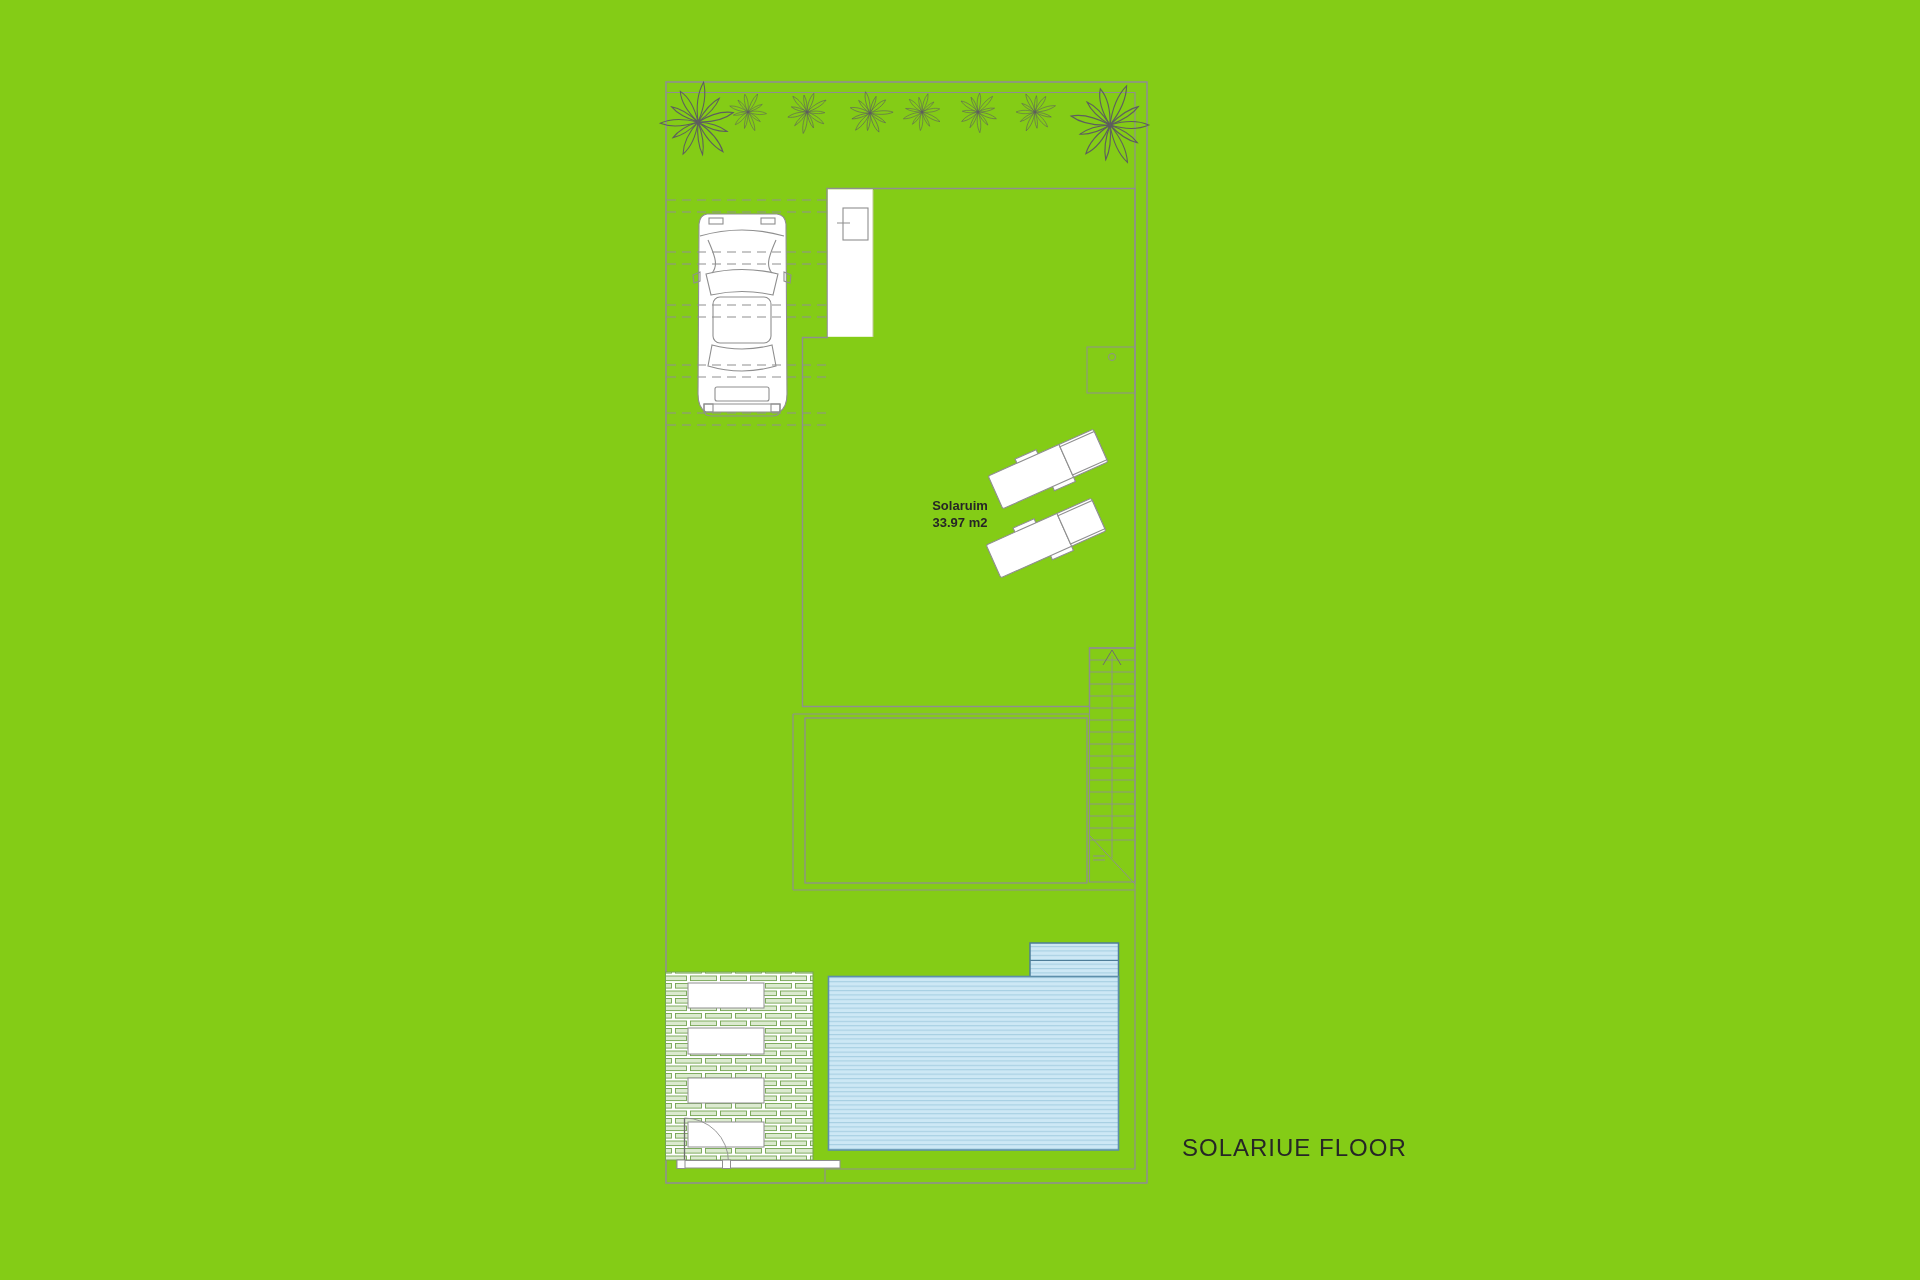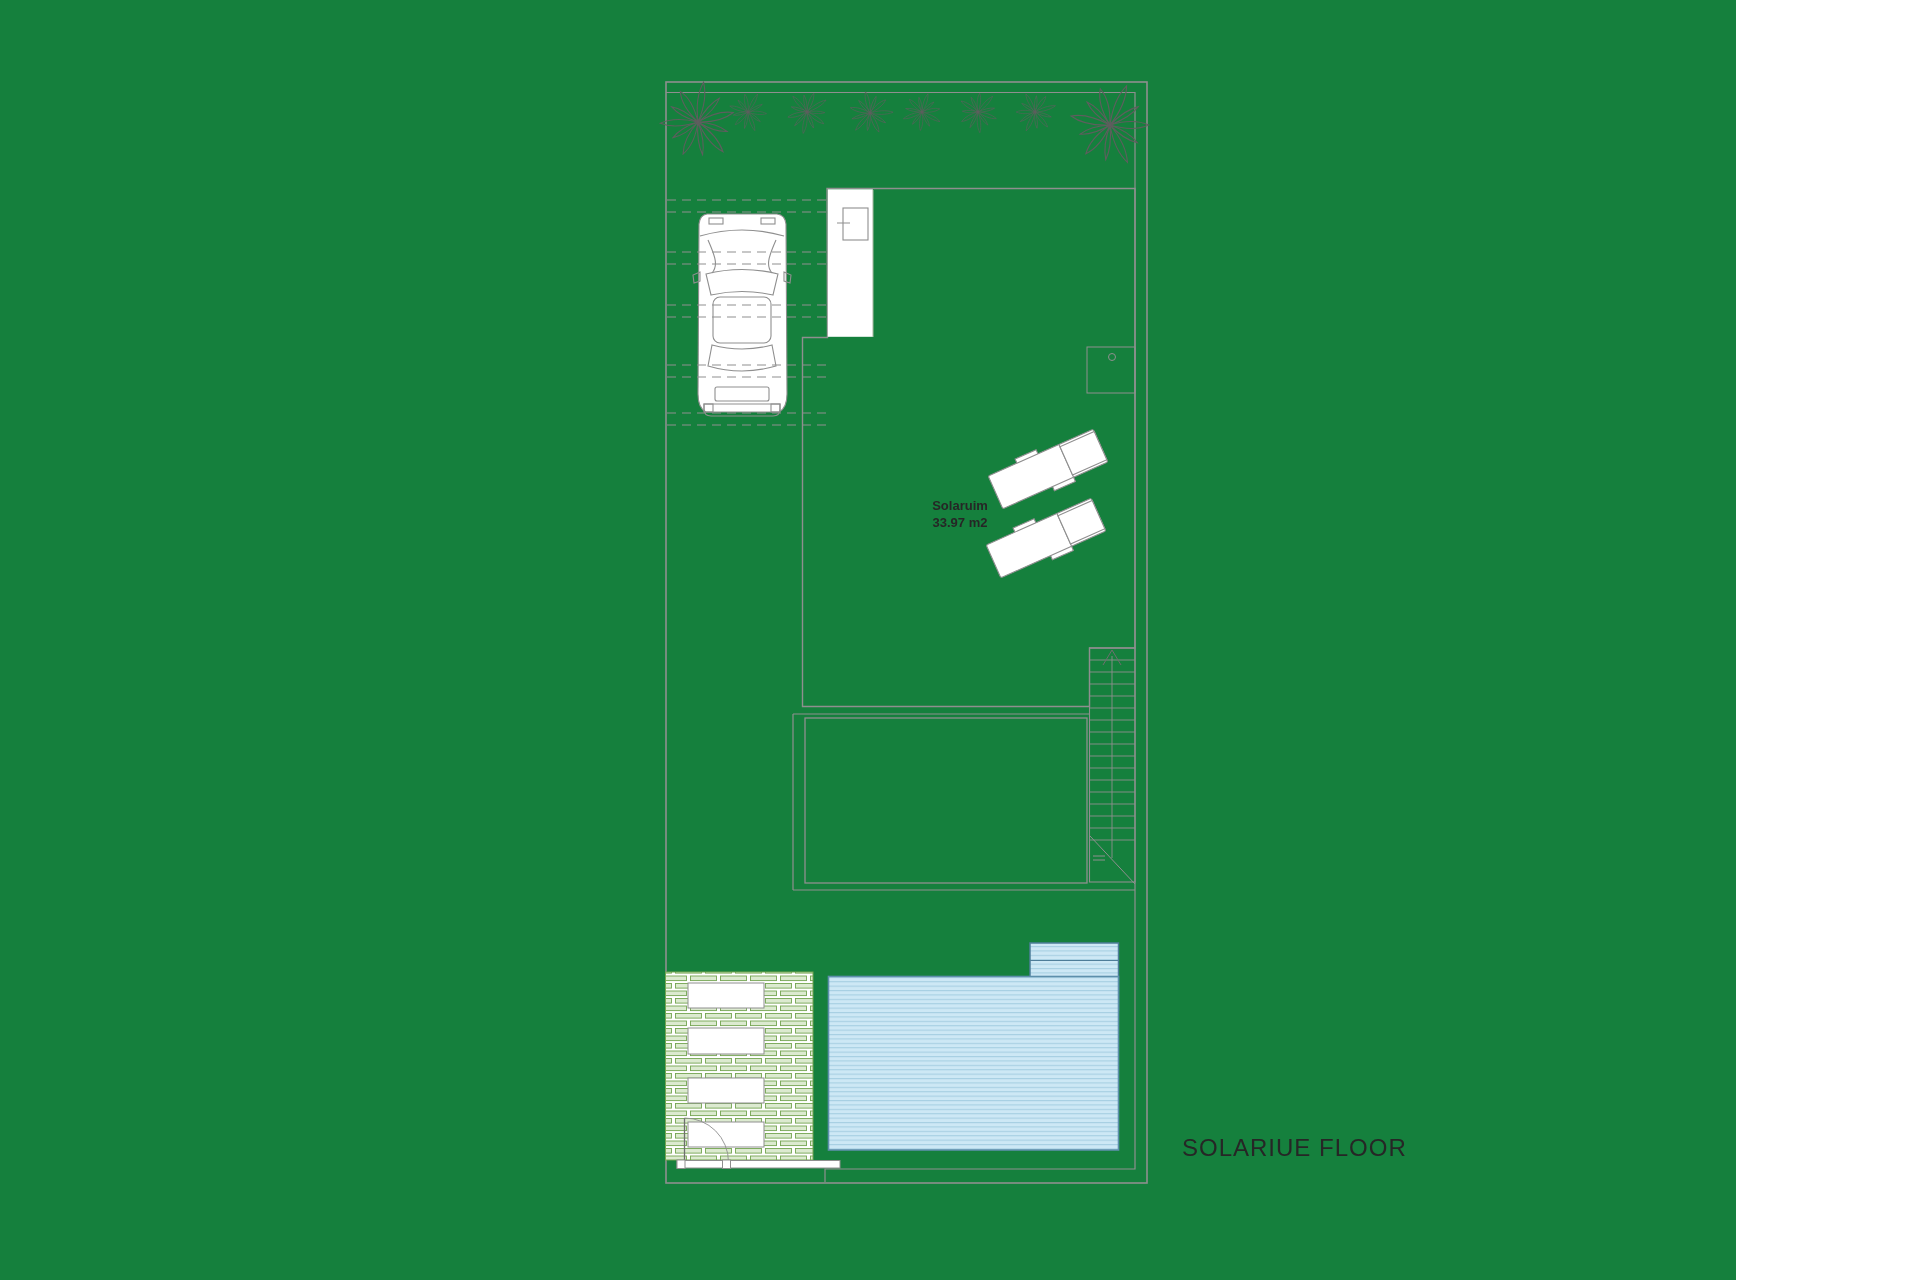--- a/index.html
+++ b/index.html
@@ -4,21 +4,21 @@
 <style>
   :root{
     --line:#8f8f8f; --line-dark:#6e6e6e;
     --wood-bg:#f0ebe4; --wood-streak:#e2d9cb; --wood-streak2:#e8e1d5;
     --water-bg:#cde8f5; --water-stripe:#a6cfe2; --water-border:#5d8fab; --water-border-dark:#4e7d99;
     --green-fill:#dcead0; --green-stroke:#74a551;
     --text:#262626;
   }
   html,body{margin:0;padding:0;background:#ffffff;width:1920px;height:1280px;overflow:hidden;
     font-family:"Liberation Sans", sans-serif;}
-  .canvas{position:relative;width:1736px;height:1280px;background:#15803d;}
+  .canvas{position:relative;width:1920px;height:1280px;background:#84cc16;}
   svg{position:absolute;left:0;top:0;}
   .ln{stroke:var(--line);fill:none;}
   .lnd{stroke:var(--line-dark);fill:none;}
   .fw{fill:#ffffff;}
   text{fill:var(--text);}
   .plan-label{font-size:24px;letter-spacing:1px;}
   .area-label{font-size:13px;font-weight:700;}
 </style>
 </head>
 <body>

